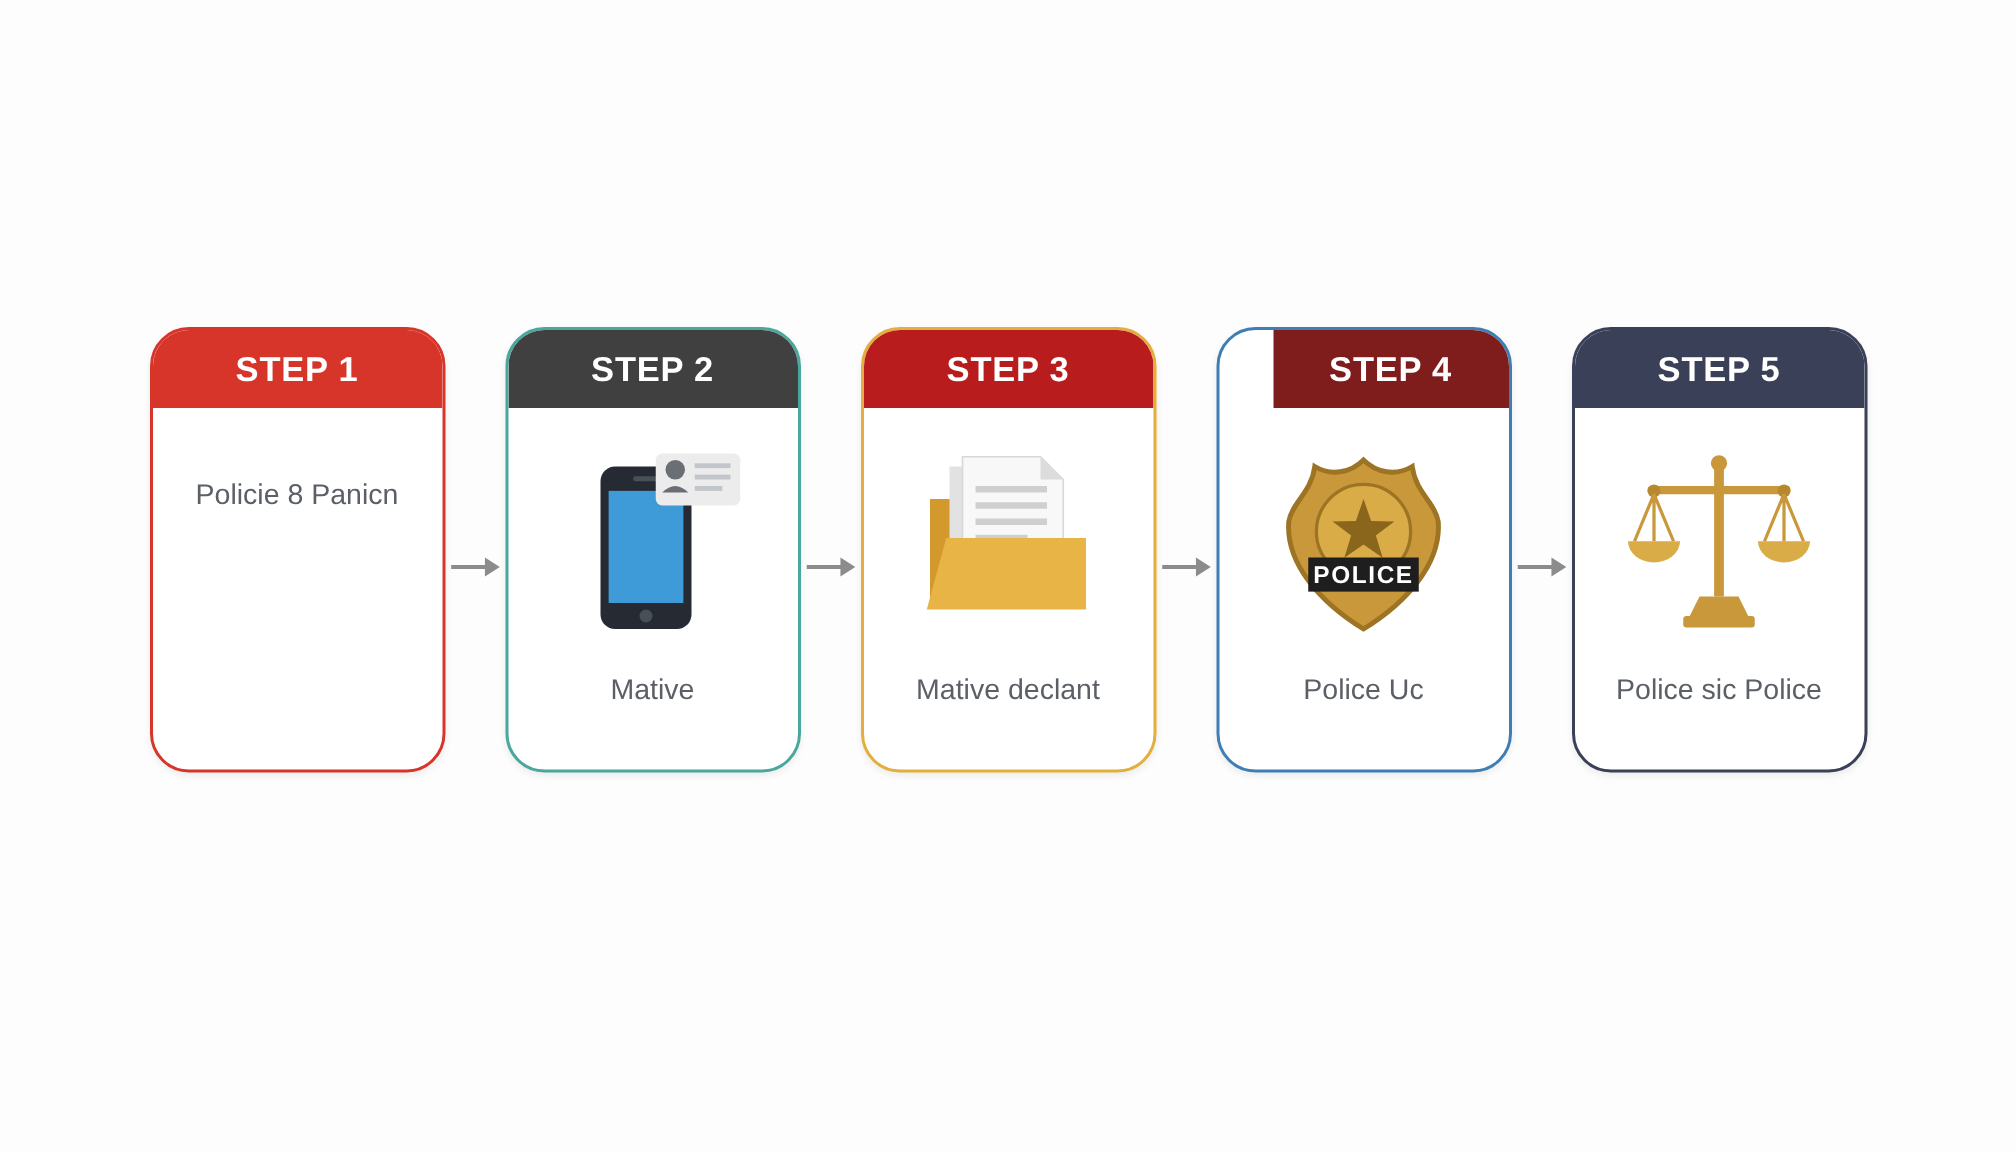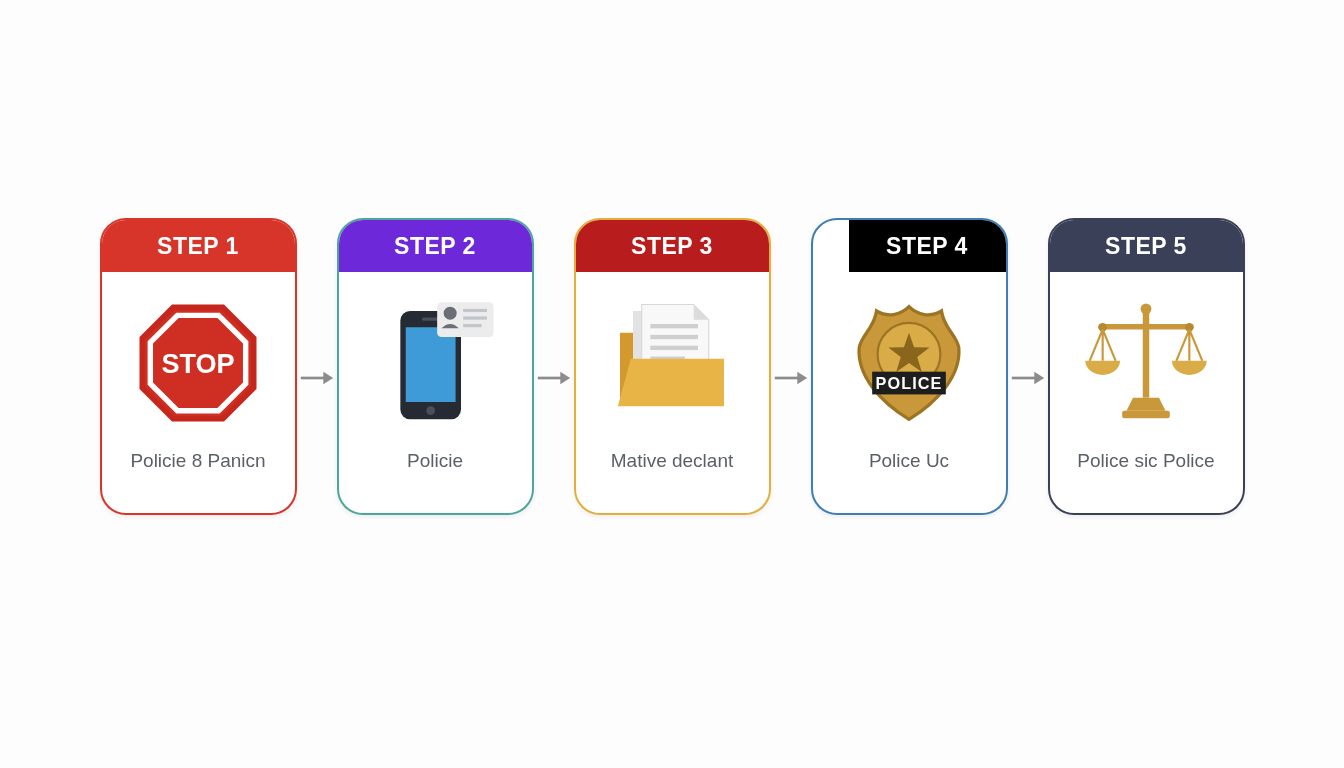--- a/index.html
+++ b/index.html
@@ -85,59 +85,51 @@
 <body>
 
 <div class="page">
   <div class="row">
 
     <div class="card" style="border-color: rgb(215, 53, 42);">
       <div class="card-header" style="background: rgb(215, 53, 42);">
         <span>STEP 1</span>
       </div>
       <div class="card-body">
-        <div class="icon">
-          <svg viewBox="0 0 120 120">
-            <polygon points="36,6 84,6 114,36 114,84 84,114 36,114 6,84 6,36" fill="#c5271d"></polygon>
-            <polygon points="38,11 82,11 109,38 109,82 82,109 38,109 11,82 11,38" fill="#cf2e22"></polygon>
-            <polygon points="41,16 79,16 104,41 104,79 79,104 41,104 16,79 16,41" fill="none" stroke="#ffffff" stroke-width="5"></polygon>
-            <text x="60" y="69" text-anchor="middle" font-size="25" font-weight="bold" fill="#ffffff" font-family="Liberation Sans, sans-serif">STOP</text>
-          </svg>
-        </div>
         <div class="caption">Policie 8 Panicn</div>
       </div>
     </div>
 
     <div class="arrow">
       <svg viewBox="0 0 40 20" width="36" height="18">
         <line x1="2" y1="10" x2="29" y2="10" stroke="#8c8c8c" stroke-width="3"></line>
         <path d="M27,3 L38,10 L27,17 Z" fill="#8c8c8c"></path>
       </svg>
     </div>
 
     <div class="card" style="border-color: rgb(75, 167, 156);">
-      <div class="card-header" style="background: #6d28d9;">
+      <div class="card-header" style="background: #404040;">
         <span>STEP 2</span>
       </div>
       <div class="card-body">
         <div class="icon">
           <svg viewBox="0 0 120 120">
             <rect x="28" y="12" width="56" height="100" rx="9" fill="#262b33"></rect>
             <rect x="33" y="27" width="46" height="69" fill="#3f9bd8"></rect>
             <rect x="48" y="18" width="16" height="3" rx="1.5" fill="#4a5058"></rect>
             <circle cx="56" cy="104" r="4" fill="#4a5058"></circle>
             <rect x="62" y="4" width="52" height="32" rx="4" fill="#ececec"></rect>
             <circle cx="74" cy="14" r="6" fill="#6a6f76"></circle>
             <path d="M66,28 Q74,20 82,28 Z" fill="#6a6f76"></path>
             <rect x="86" y="10" width="22" height="3" fill="#c2c6cb"></rect>
             <rect x="86" y="17" width="22" height="3" fill="#c2c6cb"></rect>
             <rect x="86" y="24" width="17" height="3" fill="#c2c6cb"></rect>
           </svg>
         </div>
-        <div class="caption">Policie</div>
+        <div class="caption">Mative</div>
       </div>
     </div>
 
     <div class="arrow">
       <svg viewBox="0 0 40 20" width="36" height="18">
         <line x1="2" y1="10" x2="29" y2="10" stroke="#8c8c8c" stroke-width="3"></line>
         <path d="M27,3 L38,10 L27,17 Z" fill="#8c8c8c"></path>
       </svg>
     </div>
 
@@ -164,21 +156,21 @@
     </div>
 
     <div class="arrow">
       <svg viewBox="0 0 40 20" width="36" height="18">
         <line x1="2" y1="10" x2="29" y2="10" stroke="#8c8c8c" stroke-width="3"></line>
         <path d="M27,3 L38,10 L27,17 Z" fill="#8c8c8c"></path>
       </svg>
     </div>
 
     <div class="card" style="border-color: rgb(62, 126, 180);">
-      <div class="card-header" style="background: #000000; margin-left: 36px;">
+      <div class="card-header" style="background: #7f1d1d; margin-left: 36px;">
         <span>STEP 4</span>
       </div>
       <div class="card-body">
         <div class="icon">
           <svg viewBox="0 0 120 120">
             <path d="M60,8 C52,16 40,18 30,12 C28,28 16,34 14,46 C12,72 34,96 60,112 C86,96 108,72 106,46 C104,34 92,28 90,12 C80,18 68,16 60,8 Z" fill="#c9983a" stroke="#9c7424" stroke-width="3"></path>
             <circle cx="60" cy="52" r="29" fill="#d9ac48" stroke="#9c7424" stroke-width="2"></circle>
             <polygon points="60,32 64.7,45.5 79,45.8 67.6,54.5 71.8,68.2 60,60 48.2,68.2 52.4,54.5 41,45.8 55.3,45.5" fill="#8a651c"></polygon>
             <rect x="26" y="68" width="68" height="21" fill="#1e1e1e"></rect>
             <text x="60" y="84" text-anchor="middle" font-size="15" font-weight="bold" fill="#ffffff" letter-spacing="1" font-family="Liberation Sans, sans-serif">POLICE</text>

